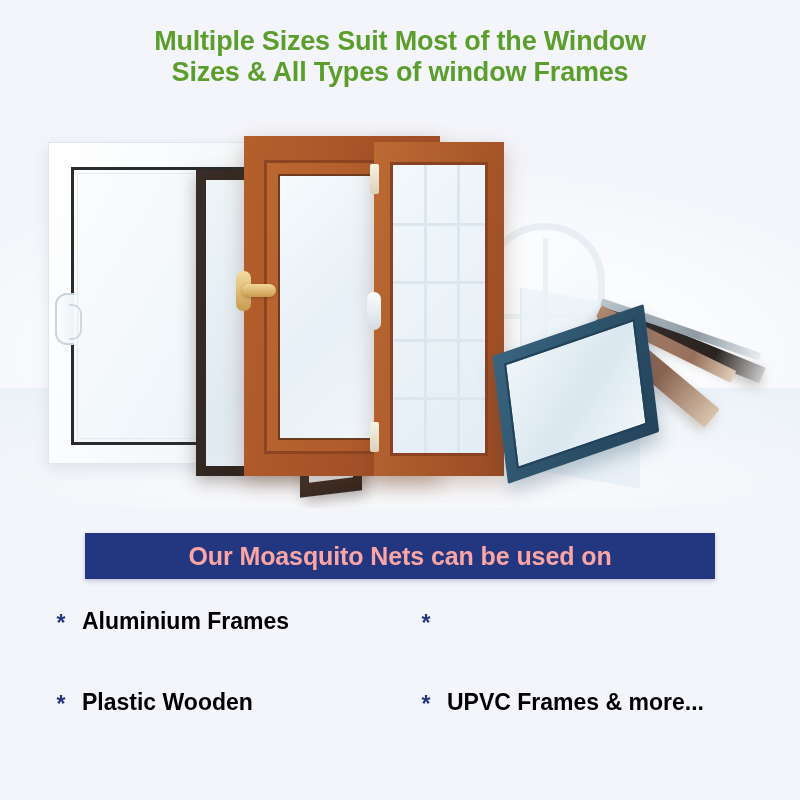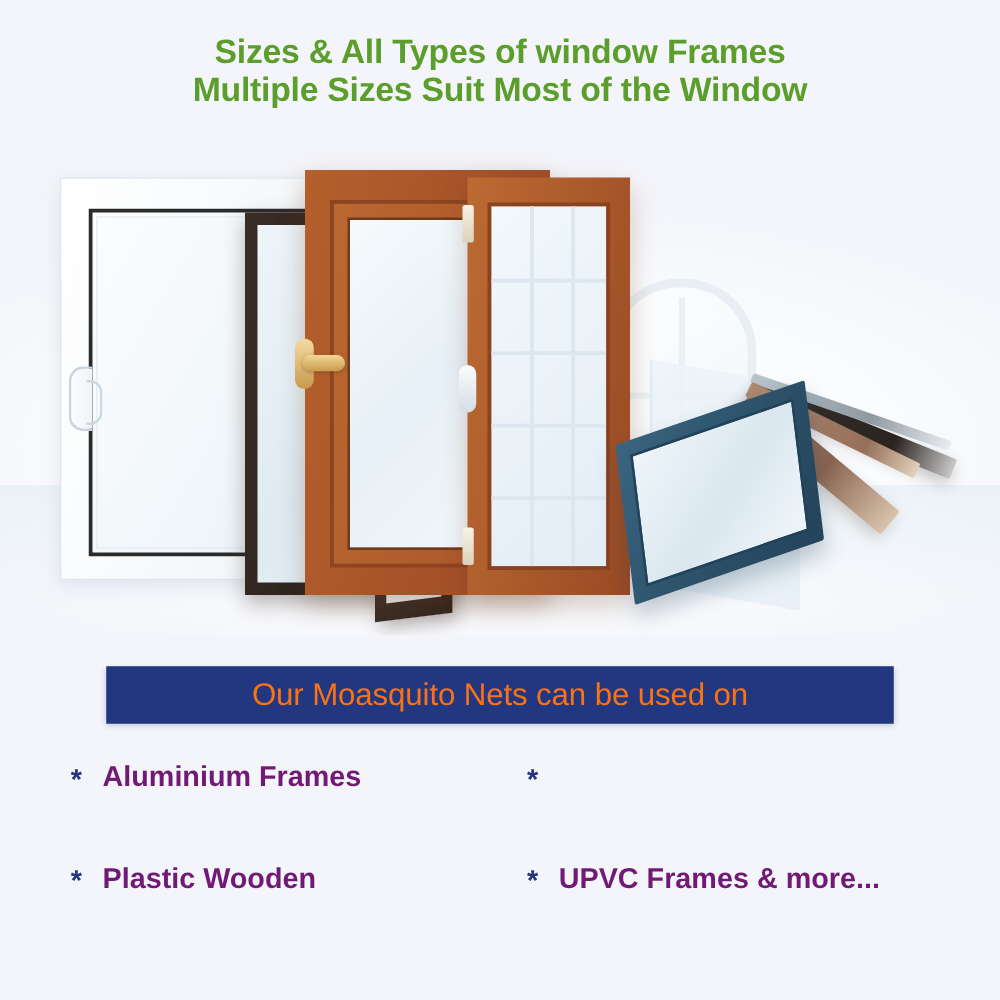--- a/index.html
+++ b/index.html
@@ -234,23 +234,23 @@
 
   
   .banner {
     position:absolute;
     left:85px; top:533px; width:630px; height:46px;
     background:#22377f;
     display:flex; align-items:center; justify-content:center;
     box-shadow:0 2px 5px rgba(30,50,120,.25);
   }
   .banner span{
-    color:#f97316;
+    color:#fca5a5;
     font-size:25px;
-    font-weight:normal;
+    font-weight:bold;
     letter-spacing:-0.1px;
     white-space:nowrap;
   }
 
   
   .features {
     position:absolute;
     left:40px; top:608px; width:730px;
     display:grid;
     grid-template-columns:1fr 1fr;
@@ -262,34 +262,34 @@
   .feat .ast{
     color:#22377f;
     font-size:23px;
     font-weight:bold;
     width:42px;
     text-align:center;
     line-height:1;
     padding-top:4px;
   }
   .feat .lbl{
-    color:#701a75;
+    color:#000000;
     font-size:23px;
     font-weight:bold;
     white-space:nowrap;
   }
 </style>
 </head>
 <body>
 
 <div class="page">
 
   <div class="headline">
+    <span class="ln">Multiple Sizes Suit Most of the Window</span>
     <span class="ln">Sizes &amp; All Types of window Frames</span>
-    <span class="ln">Multiple Sizes Suit Most of the Window</span>
   </div>
 
   <div class="stage">
     <div class="floor"></div>
 
     <div class="ghost-arch"></div>
 
     <div class="win-white">
       <div class="sash"></div>
       <div class="slide-handle"></div>

